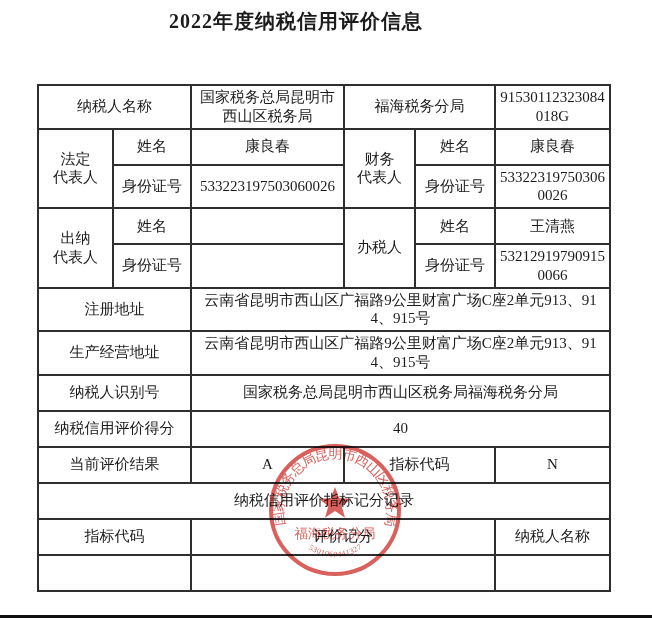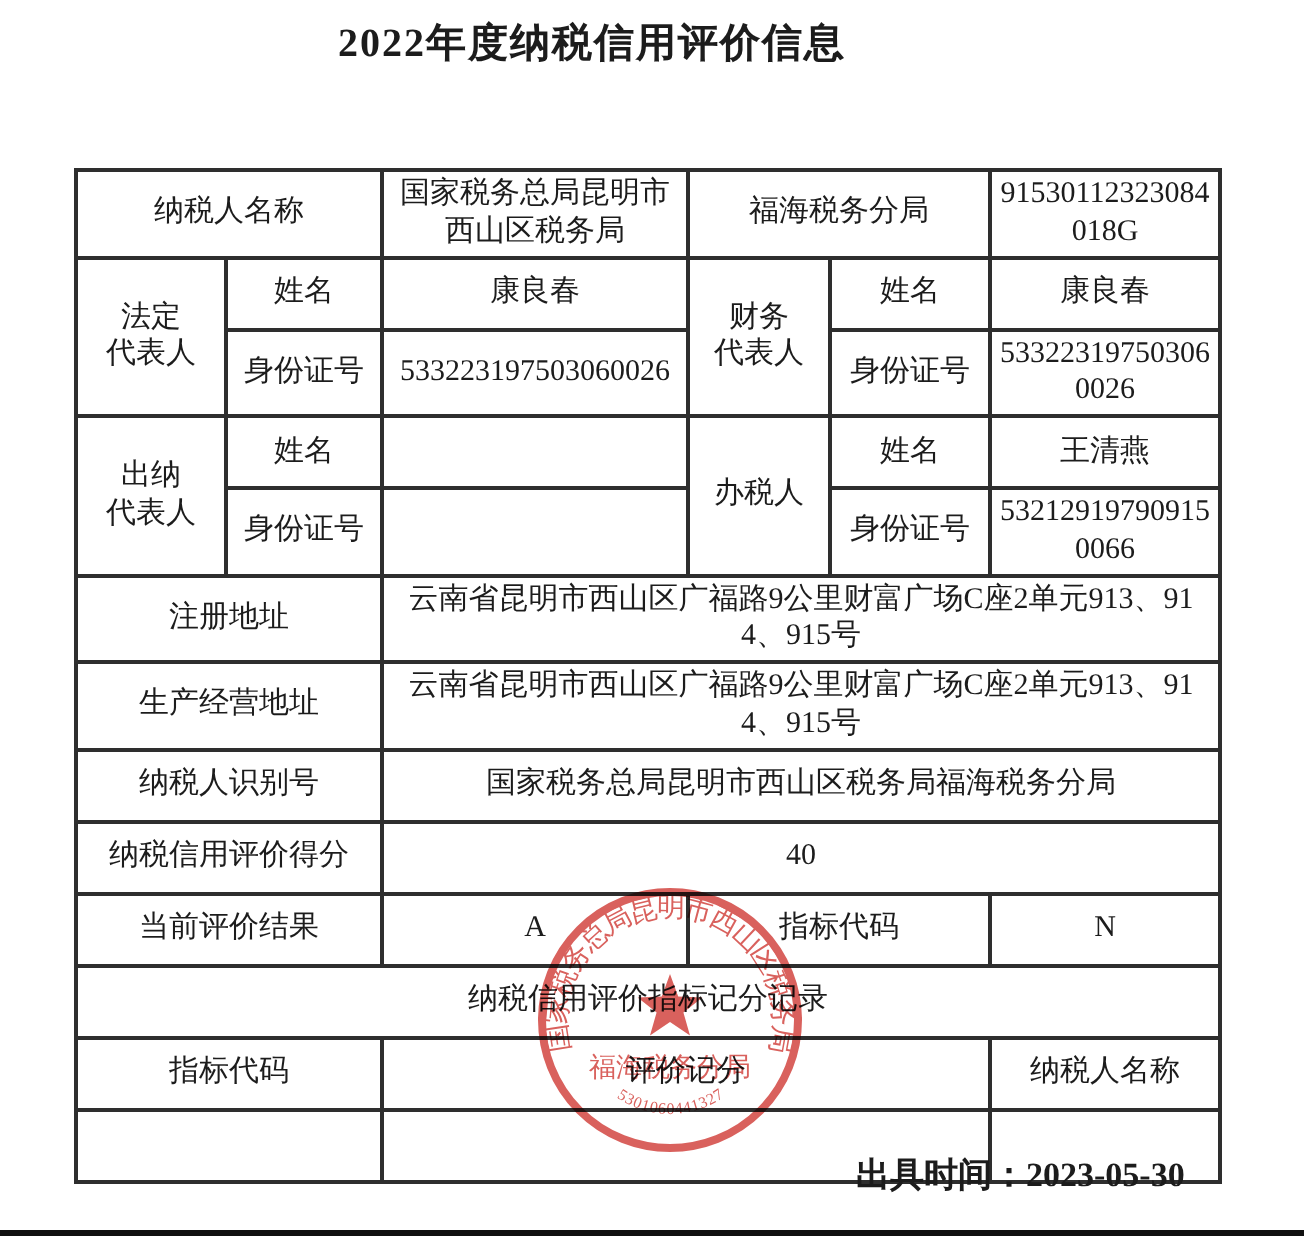--- a/index.html
+++ b/index.html
@@ -165,16 +165,15 @@
     <text font-size="14" fill="#d24540">
       <textPath href="#arcTop" startOffset="3" textLength="194">国家税务总局昆明市西山区税务局</textPath>
     </text>
     <polygon points="70,47 74.1,58.3 86.2,58.75 76.7,66.2 80,77.75 70,71 60,77.75 63.3,66.2 53.8,58.75 65.9,58.3" fill="#d24540"></polygon>
     <text x="70" y="98" text-anchor="middle" font-size="13.5" fill="#d24540">福海税务分局</text>
     <text font-size="8" fill="#d24540">
       <textPath href="#arcBottom" startOffset="2" textLength="57">5301060441327</textPath>
     </text>
   </svg>
 
-  <div class="footer-date">出具时间：2023-05-30</div>
   <div class="bottom-rule"></div>
 
 </div>
 
 </body></html>

